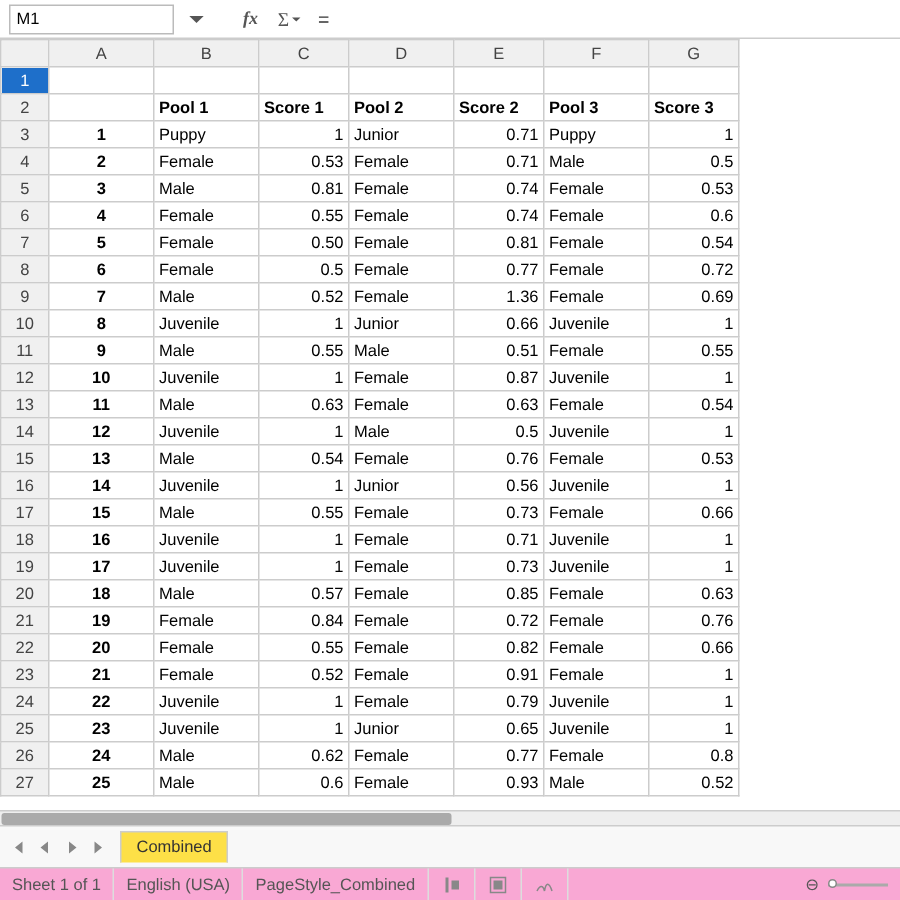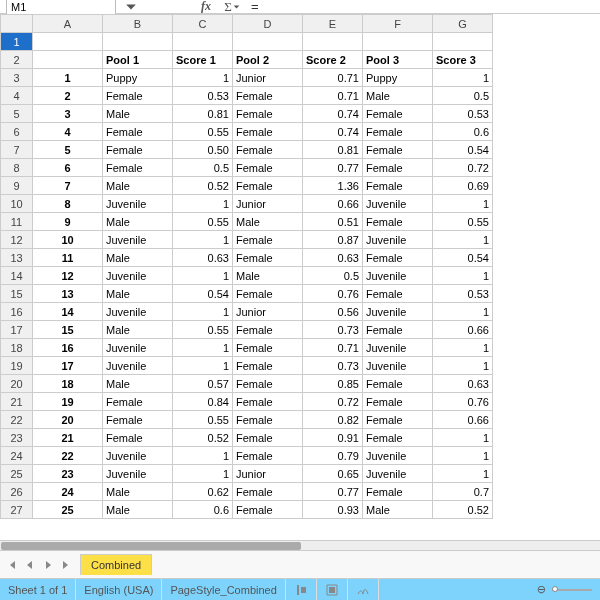--- a/index.html
+++ b/index.html
@@ -1,42 +1,42 @@
 <!DOCTYPE html>
 <html><head>
 <meta charset="utf-8">
 <style>
 *{box-sizing:border-box;margin:0;padding:0;font-family:Arial,sans-serif;font-size:11px;}
 body{width:600px;height:600px;overflow:hidden;background:#fff;display:flex;flex-direction:column;}
-.fb{height:14px;border-bottom:1px solid #ccc;display:flex;align-items:center;padding:2px 6px;gap:4px;}
+.fb{height:26px;border-bottom:1px solid #ccc;display:flex;align-items:center;padding:2px 6px;gap:4px;}
 .cref{width:110px;height:20px;border:1px solid #bbb;padding:2px 4px;background:#fff;}
 .ibtn{width:22px;height:20px;display:flex;align-items:center;justify-content:center;color:#555;cursor:pointer;}
 .ibtn svg{width:12px;height:12px;fill:#555;}
-.fx{font-style:italic;font-weight:bold;font-family:serif;font-size:12px;margin-left:39px;}
+.fx{font-style:italic;font-weight:bold;font-family:serif;font-size:12px;}
 .sigma{font-family:serif;font-size:13px;}
 .feq{font-size:13px;color:#333;padding:0 4px;}
 .grid{flex:1;overflow:hidden;position:relative;}
 table{border-collapse:collapse;table-layout:fixed;}
 th,td{border:1px solid #ccc;height:18px;padding:0 3px;overflow:hidden;white-space:nowrap;}
 th{background:#f0f0f0;color:#444;font-weight:normal;text-align:center;}
 th.ch{height:18px;}
 th.rh{width:32px;text-align:center;}
 th.sel{background:#1e6fca;color:#fff;}
 .colA{width:70px;}.colB{width:70px;}.colC{width:60px;}.colD{width:70px;}.colE{width:60px;}.colF{width:70px;}.colG{width:60px;}
 td.ac{text-align:center;font-weight:bold;}
 td.ar{text-align:right;}
 td.hb{font-weight:bold;}
 .hscroll{height:10px;background:#eee;border-top:1px solid #ccc;position:relative;}
 .hthumb{position:absolute;left:0;top:0;height:8px;width:300px;background:#aaa;margin:1px;border-radius:2px;}
 .tabs{height:28px;border-top:1px solid #ccc;display:flex;align-items:center;gap:4px;padding:0 6px;background:#f8f8f8;}
 .nav svg{width:12px;height:12px;fill:#888;}
 .nav{display:flex;gap:6px;align-items:center;}
 .nbtn{cursor:pointer;display:flex;}
 .tab{padding:4px 10px;background:#fde047;border:1px solid #ccc;border-bottom:none;color:#333;}
-.status{height:22px;border-top:1px solid #ccc;display:flex;align-items:center;font-size:10px;color:#555;background:#7dd3fc;}
+.status{height:22px;border-top:1px solid #ccc;display:flex;align-items:center;font-size:10px;color:#555;background:#f9a8d4;}
 .sseg{padding:0 8px;border-right:1px solid #ddd;height:100%;display:flex;align-items:center;}
 .sicon{width:14px;height:14px;fill:#888;}
 .zoom{margin-left:auto;display:flex;align-items:center;gap:6px;padding:0 8px;}
 .zline{width:40px;height:2px;background:#aaa;position:relative;}
 .zdot{width:6px;height:6px;border:1px solid #888;border-radius:50%;background:#fff;position:absolute;left:0;top:-3px;}
 </style>
 </head>
 <body>
 
 <div class="fb">
@@ -318,21 +318,21 @@
           <td class="colG ar">1</td>
         </tr>
         <tr>
           <th class="rh">26</th>
           <td class="colA ac">24</td>
           <td class="colB">Male</td>
           <td class="colC ar">0.62</td>
           <td class="colD">Female</td>
           <td class="colE ar">0.77</td>
           <td class="colF">Female</td>
-          <td class="colG ar">0.7</td>
+          <td class="colG ar">0.8</td>
         </tr>
         <tr>
           <th class="rh">27</th>
           <td class="colA ac">25</td>
           <td class="colB">Male</td>
           <td class="colC ar">0.6</td>
           <td class="colD">Female</td>
           <td class="colE ar">0.93</td>
           <td class="colF">Male</td>
           <td class="colG ar">0.52</td>

